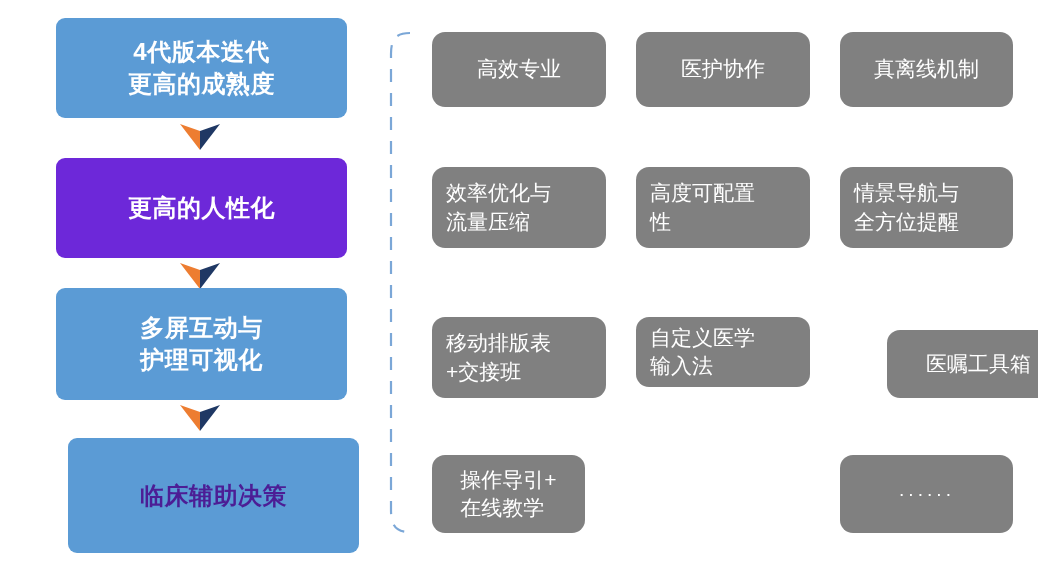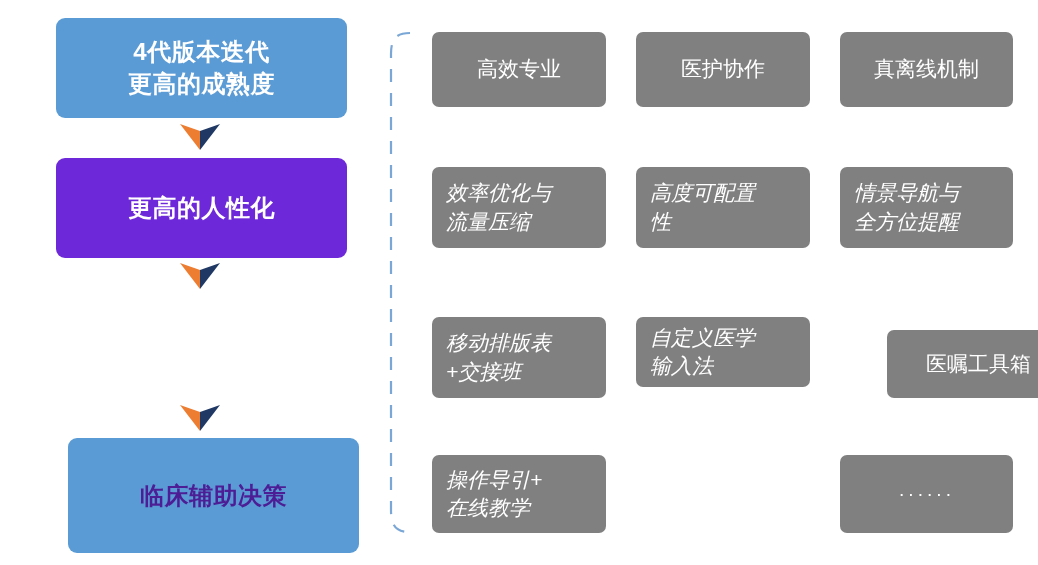--- a/index.html
+++ b/index.html
@@ -46,37 +46,36 @@
 
   
   .bracket {
     position: absolute;
   }
 
   
   .tile {
     position: absolute;
     box-sizing: border-box;
-    border-radius: 7px;
+    border-radius: 13px;
     color: #ffffff;
     display: flex;
     align-items: center;
     line-height: 1.34;
     font-size: 21px;
     white-space: pre-line;
     padding: 2px 14px;
   }
   .tile.center {
     justify-content: center;
     text-align: center;
   }
   .tile.left {
     justify-content: flex-start;
     text-align: left;
-    font-style: italic;
   }
   .tile.dots {
     justify-content: center;
     text-align: center;
     font-size: 19px;
     letter-spacing: 3px;
   }
 </style>
 </head>
 <body>
@@ -95,20 +94,24 @@
 
   <div class="flow-box" style="left: 56px; top: 158px; width: 291px; height: 100px; background: #6d28d9; color: rgb(255, 255, 255);">
     <span>更高的人性化</span>
   </div>
 
   <svg class="arrow-chevron" style="left:180px; top:263px;" viewBox="0 0 40 26">
     <polygon points="0,0 20,26 20,7" fill="#ED7D31"></polygon>
     <polygon points="40,0 20,26 20,7" fill="#1F3864"></polygon>
   </svg>
 
+  <div class="flow-box" style="left: 56px; top: 288px; width: 291px; height: 112px; background: rgb(91, 155, 213); color: rgb(255, 255, 255);">
+    <span>多屏互动与
+护理可视化</span>
+  </div>
 
   <svg class="arrow-chevron" style="left:180px; top:405px;" viewBox="0 0 40 26">
     <polygon points="0,0 20,26 20,7" fill="#ED7D31"></polygon>
     <polygon points="40,0 20,26 20,7" fill="#1F3864"></polygon>
   </svg>
 
   <div class="flow-box" style="left: 68px; top: 438px; width: 291px; height: 115px; background: rgb(91, 155, 213); color: #4c1d95;">
     <span>临床辅助决策</span>
   </div>
 
@@ -144,21 +147,21 @@
 +交接班</span>
   </div>
   <div class="tile left" style="left: 636px; top: 317px; width: 174px; height: 70px; background: rgb(128, 128, 128); color: rgb(255, 255, 255);">
     <span>自定义医学
 输入法</span>
   </div>
   <div class="tile center" style="left: 840px; top: 330px; width: 183px; height: 68px; background: rgb(128, 128, 128); color: rgb(255, 255, 255); margin-left: 47px;">
     <span>医嘱工具箱</span>
   </div>
 
-  <div class="tile left" style="left: 432px; top: 455px; width: 174px; height: 78px; background: rgb(128, 128, 128); color: rgb(255, 255, 255);">
+  <div class="tile left" style="left: 432px; top: 455px; width: 153px; height: 78px; background: rgb(128, 128, 128); color: rgb(255, 255, 255); justify-content: center;">
     <span>操作导引+
 在线教学</span>
   </div>
   <div class="tile dots" style="left: 840px; top: 455px; width: 173px; height: 78px; background: rgb(128, 128, 128); color: rgb(255, 255, 255);">
     <span>······</span>
   </div>
 
 </div>
 
 </body></html>

